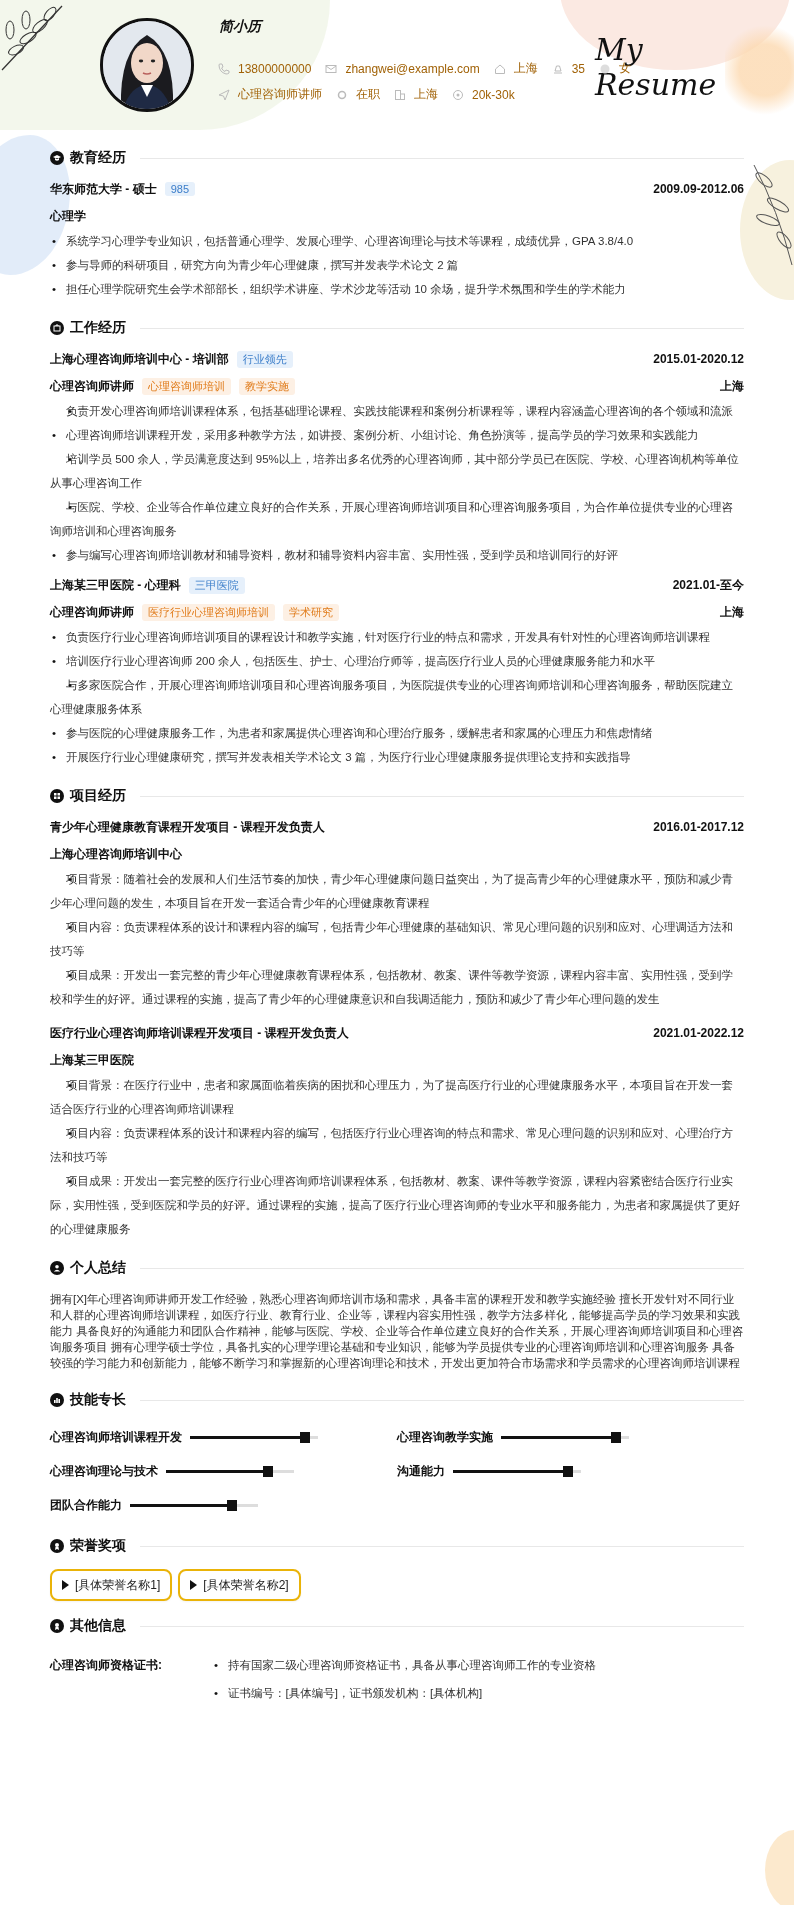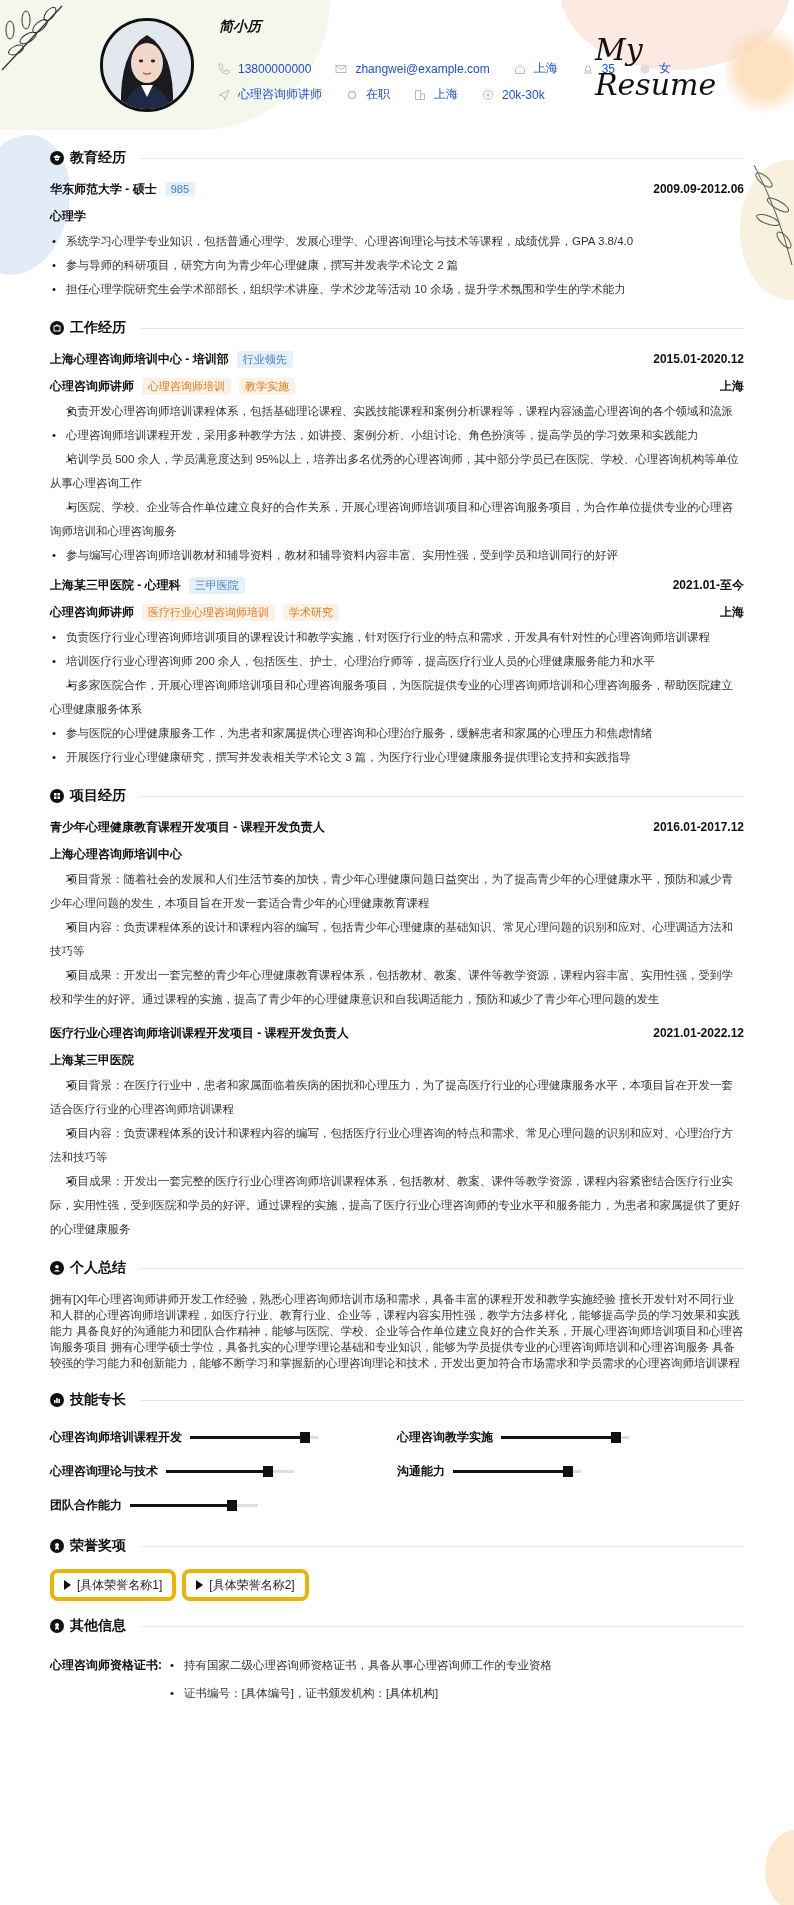--- a/index.html
+++ b/index.html
@@ -16,21 +16,21 @@
   .deco { position: absolute; pointer-events: none; }
   .page { position: relative; padding: 0 50px; }
 
   
   .header { position: relative; height: 135px; }
   .avatar {
     position: absolute; left: 50px; top: 18px; width: 94px; height: 94px;
     border-radius: 50%; border: 3px solid #111; overflow: hidden; background: #dfe6ee;
   }
   .name { position: absolute; left: 169px; top: 18px; font-size: 14px; font-weight: bold; color: #111; font-style: italic; }
-  .info-row { position: absolute; left: 168px; display: flex; align-items: center; gap: 20px; font-size: 12px; color: #1d4ed8; }
+  .info-row { position: absolute; left: 168px; display: flex; align-items: center; gap: 10px; font-size: 12px; color: #a16207; }
   .info-row.r1 { top: 60px; }
   .info-row.r2 { top: 86px; }
   .info-item { display: flex; align-items: center; gap: 8px; margin-right: 4px; }
   .ico-small { width: 12px; height: 12px; color: #bbb; display: inline-flex; }
   .my-resume {
     position: absolute; left: 545px; top: 32px; font-family: "DejaVu Serif", serif;
     font-style: italic; font-size: 30px; color: #111;
   }
 
   
@@ -58,24 +58,24 @@
   .summary { font-size: 11.5px; line-height: 16px; color: #333; padding-top: 6px; }
 
   .skills { display: grid; grid-template-columns: 1fr 1fr; row-gap: 10px; padding-top: 8px; }
   .skill { display: flex; align-items: center; gap: 8px; height: 24px; }
   .skill-name { font-size: 12px; color: #111; white-space: nowrap; font-weight: bold; }
   .skill-bar { position: relative; height: 3px; background: #ddd; }
   .skill-fill { position: absolute; left: 0; top: 0; height: 3px; background: #111; }
   .skill-thumb { position: absolute; top: -4px; width: 10px; height: 11px; background: #111; }
 
   .awards { display: flex; gap: 6px; padding-top: 6px; padding-bottom: 6px; }
-  .award-btn { display: flex; align-items: center; gap: 6px; border: 4px solid #eab308; border-radius: 8px; padding: 0 10px; height: 32px; font-size: 12px; color: #222; background: #fff; box-shadow: 0 1px 2px rgba(0,0,0,0.05); }
+  .award-btn { display: flex; align-items: center; gap: 6px; border: 2px solid #eab308; border-radius: 8px; padding: 0 10px; height: 32px; font-size: 12px; color: #222; background: #fff; box-shadow: 0 1px 2px rgba(0,0,0,0.05); }
   .tri { width: 0; height: 0; border-left: 7px solid #111; border-top: 5px solid transparent; border-bottom: 5px solid transparent; }
 
-  .other { display: flex; padding-top: 8px; }
+  .other { display: flex; padding-top: 8px; gap: 44px; }
   .other-label { font-weight: bold; font-size: 12px; color: #111; width: 118px; line-height: 28px; white-space: nowrap; }
 </style>
 </head>
 <body>
 
 <div class="deco" style="left:0;top:0;width:330px;height:130px;background:#eef4e4;border-radius:0 0 180px 0;opacity:0.7;"></div>
 <div class="deco" style="left:560px;top:-90px;width:230px;height:160px;background:#fbe9e2;border-radius:50%;"></div>
 <div class="deco" style="left:725px;top:20px;width:80px;height:100px;background:radial-gradient(circle,#fcd9b0 40%,transparent 70%);opacity:0.8;"></div>
 <div class="deco" style="left:-30px;top:135px;width:100px;height:140px;background:#dbe7f7;border-radius:60% 40% 60% 40%;opacity:0.8;"></div>
 <div class="deco" style="left:740px;top:160px;width:100px;height:140px;background:#f7f1de;border-radius:50%;"></div>

